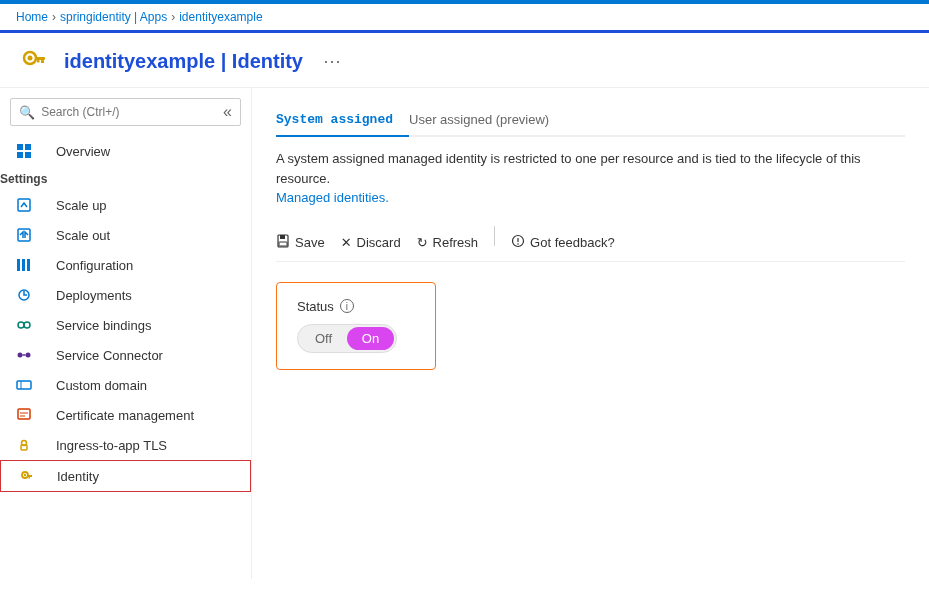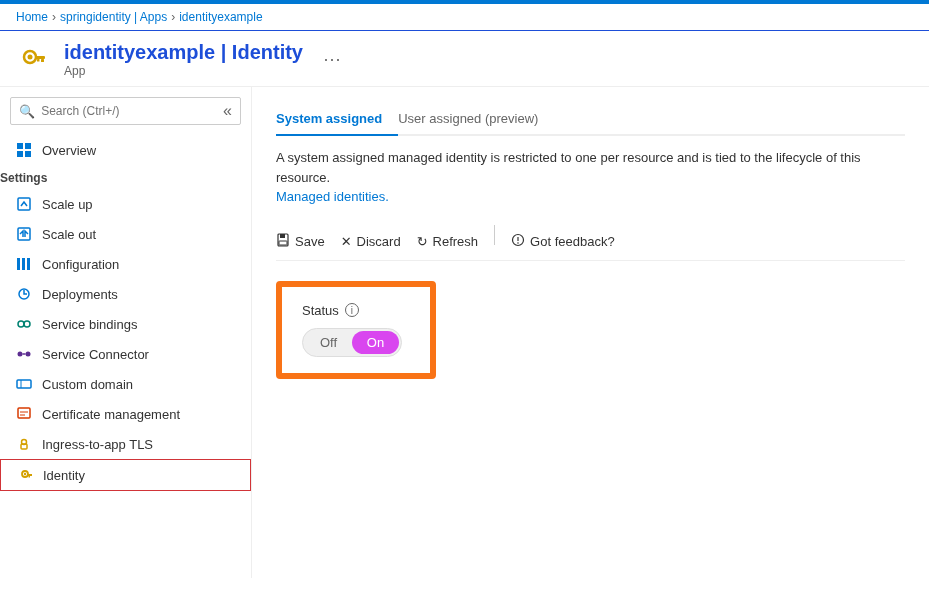--- a/index.html
+++ b/index.html
@@ -12,21 +12,21 @@
     }
 
     
     .breadcrumb {
       padding: 6px 16px;
       font-size: 12px;
       color: #0078d4;
       display: flex;
       align-items: center;
       gap: 4px;
-      border-bottom: 1px solid #1d4ed8;
+      border-bottom: 3px solid #1d4ed8;
     }
     .breadcrumb span { color: #666; }
     .breadcrumb a { color: #0078d4; text-decoration: none; }
 
     
     .page-header {
       padding: 10px 16px 8px 16px;
       display: flex;
       align-items: center;
       gap: 12px;
@@ -76,21 +76,21 @@
 
     .sidebar-section-label {
       font-size: 12px;
       font-weight: 600;
       color: #444;
       padding: 6px 16px 4px 0;
     }
     .sidebar-item {
       display: flex;
       align-items: center;
-      gap: 10px;
+      gap: 24px;
       padding: 7px 16px;
       cursor: pointer;
       font-size: 13px;
       color: #333;
     }
     .sidebar-item.active {
       background: #fff;
       border: 1.5px solid #d13438;
       color: #333;
     }
@@ -118,20 +118,21 @@
       cursor: pointer;
       font-size: 13px;
       color: #666;
       border-bottom: 2px solid transparent;
       margin-bottom: -2px;
     }
     .tab.active {
       color: #0078d4;
       border-bottom: 2px solid #0078d4;
       font-weight: 600;
+      font-family: Liberation Mono, monospace;
     }
 
     
     .description {
       font-size: 13px;
       color: #333;
       margin-bottom: 4px;
       line-height: 1.5;
     }
     .description a { color: #0078d4; text-decoration: none; }
@@ -154,21 +155,21 @@
       cursor: pointer;
       background: none;
       border: none;
       padding: 0;
       margin-top: 12px;
     }
     .toolbar-separator { width: 1px; height: 20px; background: #ccc; }
 
     
     .status-box {
-      border: 6px solid #f97316;
+      border: 1px solid #f97316;
       border-radius: 4px;
       padding: 16px 20px;
       display: inline-block;
       min-width: 160px;
     }
     .status-label {
       font-size: 13px;
       color: #333;
       margin-bottom: 10px;
       display: flex;
@@ -238,21 +239,20 @@
     <svg width="32" height="32" viewBox="0 0 32 32">
       <circle cx="12" cy="13" r="6" fill="none" stroke="#d4a000" stroke-width="2.5"></circle>
       <circle cx="12" cy="13" r="2.5" fill="#d4a000"></circle>
       <rect x="17" y="12" width="10" height="3" rx="1" fill="#d4a000"></rect>
       <rect x="23" y="15" width="3" height="3" rx="0.5" fill="#d4a000"></rect>
       <rect x="19" y="15" width="2.5" height="2.5" rx="0.5" fill="#d4a000"></rect>
     </svg>
   </div>
   <div class="page-header-text">
     <h1>identityexample | Identity</h1>
-    <div class="sub">App</div>
   </div>
   <span class="page-header-dots">···</span>
 </div>
 
 <div class="main-layout">
 
   <div class="sidebar">
     <div class="search-box">
       <span class="search-icon">🔍</span>
       <input type="text" placeholder="Search (Ctrl+/)" style="">

